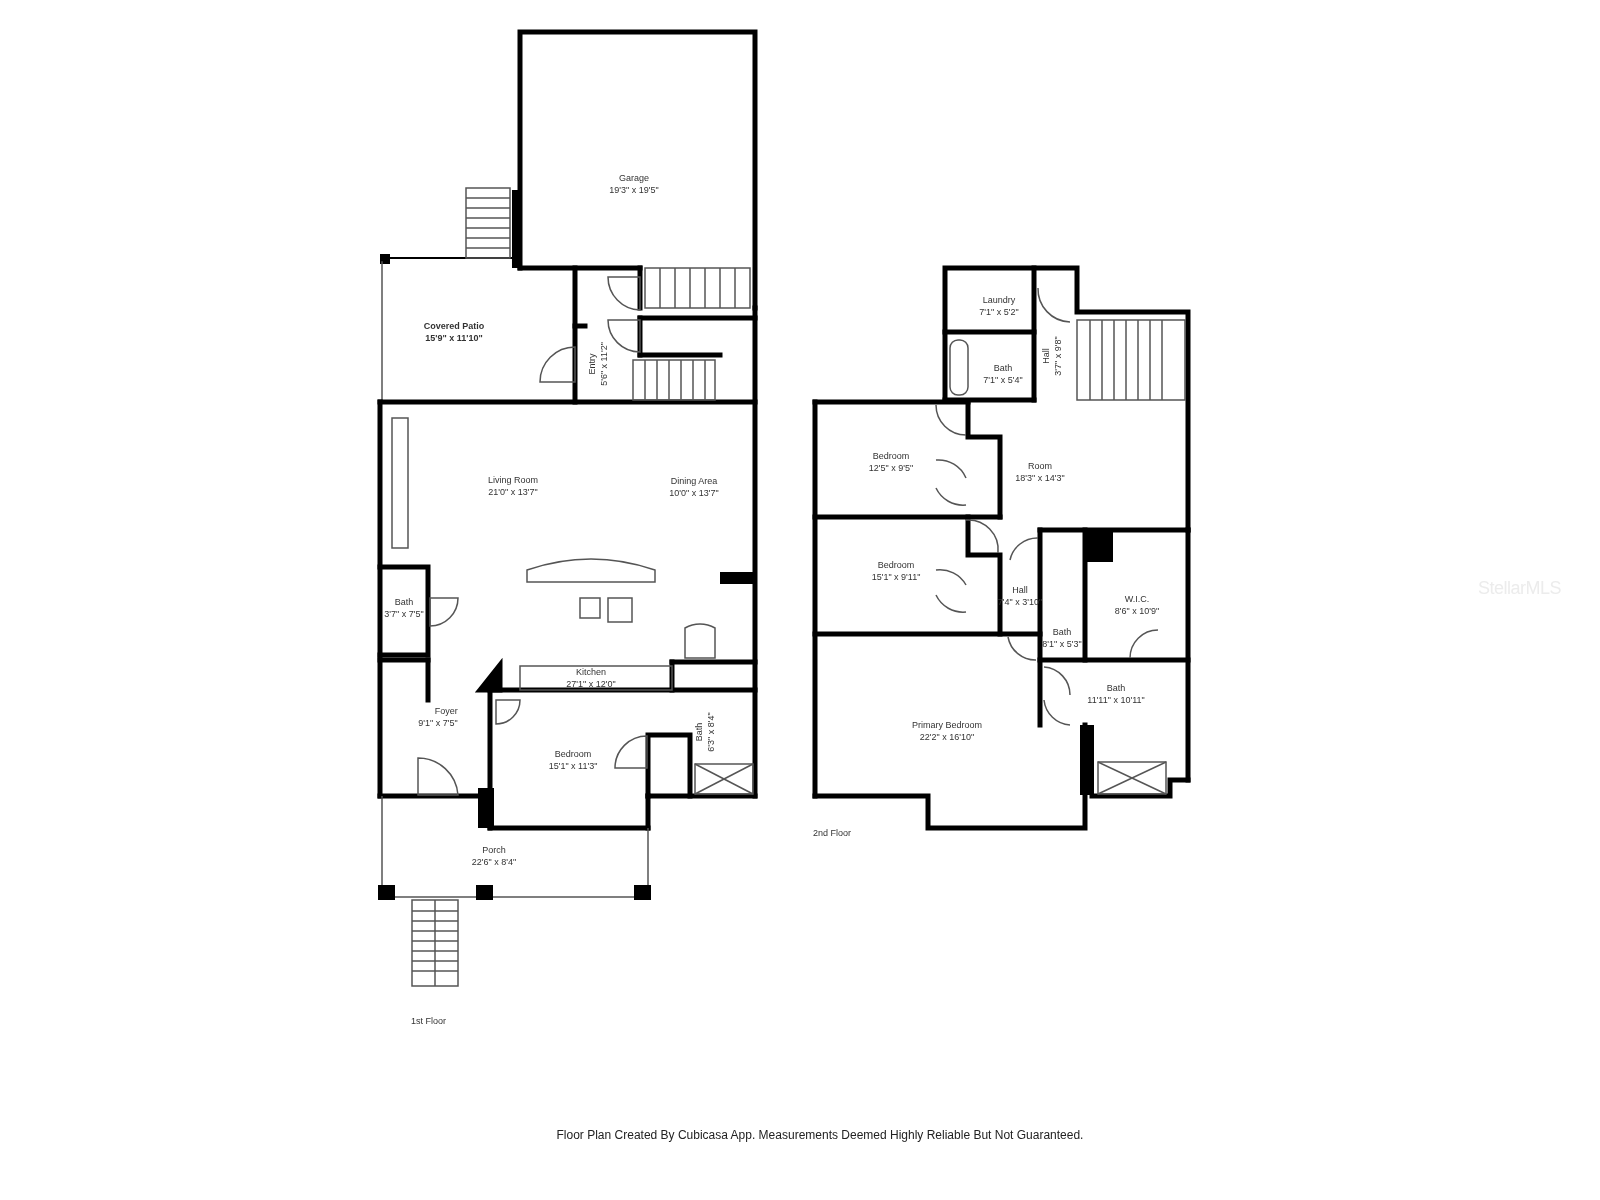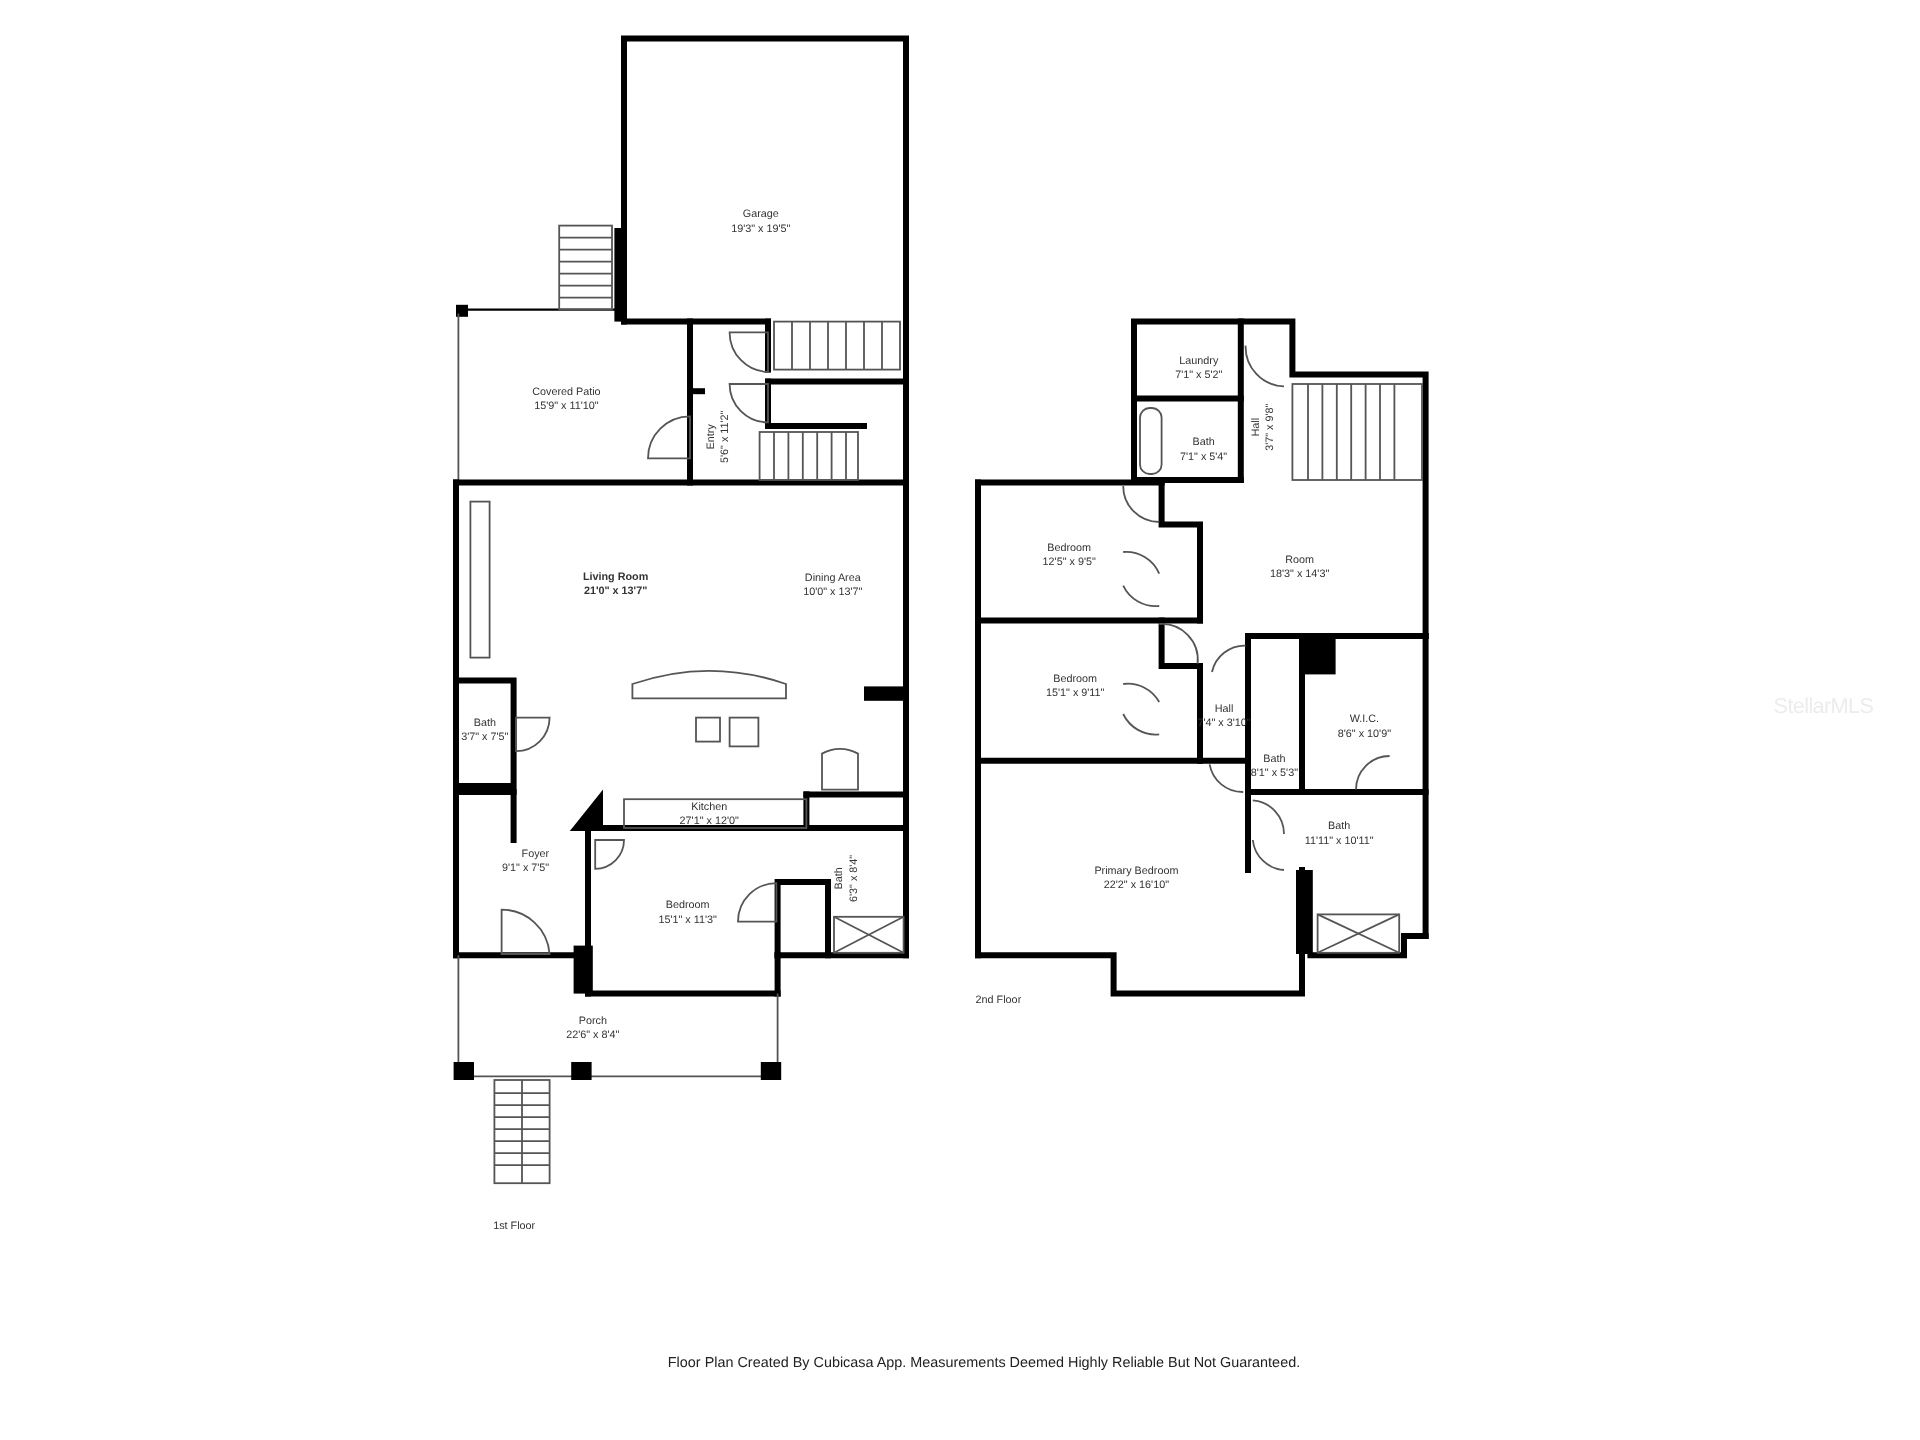--- a/index.html
+++ b/index.html
@@ -171,29 +171,29 @@
     <path d="M1044,700 A28,28 0 0 0 1070,725"></path>
     <path d="M1130,658 A28,28 0 0 1 1158,630"></path>
     <path d="M1038,288 A33,33 0 0 0 1070,322"></path>
   </g>
 </svg>
 
 <div class="lbl" style="left:634px;top:140px;margin-top:32px;">
     <span class="n">Garage</span>
     <span class="d">19'3" x 19'5"</span>
   </div>
-<div class="lbl" style="left:472px;top:320px;">
+<div class="lbl" style="left:454px;top:320px;font-weight:bold;">
     <span class="n">Covered Patio</span>
     <span class="d">15'9" x 11'10"</span>
   </div>
 <div class="lbl rot" style="left:598px;top:352px;">
     <span class="n">Entry</span>
     <span class="d">5'6" x 11'2"</span>
   </div>
-<div class="lbl" style="left:513px;top:474px;font-weight:bold;">
+<div class="lbl" style="left:513px;top:474px;">
     <span class="n">Living Room</span>
     <span class="d">21'0" x 13'7"</span>
   </div>
 <div class="lbl" style="left:694px;top:475px;">
     <span class="n">Dining Area</span>
     <span class="d">10'0" x 13'7"</span>
   </div>
 <div class="lbl" style="left:404px;top:596px;">
     <span class="n">Bath</span>
     <span class="d">3'7" x 7'5"</span>
@@ -229,21 +229,21 @@
     <span class="d">7'1" x 5'4"</span>
   </div>
 <div class="lbl rot" style="left:1052px;top:344px;">
     <span class="n">Hall</span>
     <span class="d">3'7" x 9'8"</span>
   </div>
 <div class="lbl" style="left:891px;top:450px;">
     <span class="n">Bedroom</span>
     <span class="d">12'5" x 9'5"</span>
   </div>
-<div class="lbl" style="left:1083px;top:460px;">
+<div class="lbl" style="left:1040px;top:460px;">
     <span class="n">Room</span>
     <span class="d">18'3" x 14'3"</span>
   </div>
 <div class="lbl" style="left:896px;top:559px;">
     <span class="n">Bedroom</span>
     <span class="d">15'1" x 9'11"</span>
   </div>
 <div class="lbl" style="left:1020px;top:584px;">
     <span class="n">Hall</span>
     <span class="d">7'4" x 3'10"</span>

